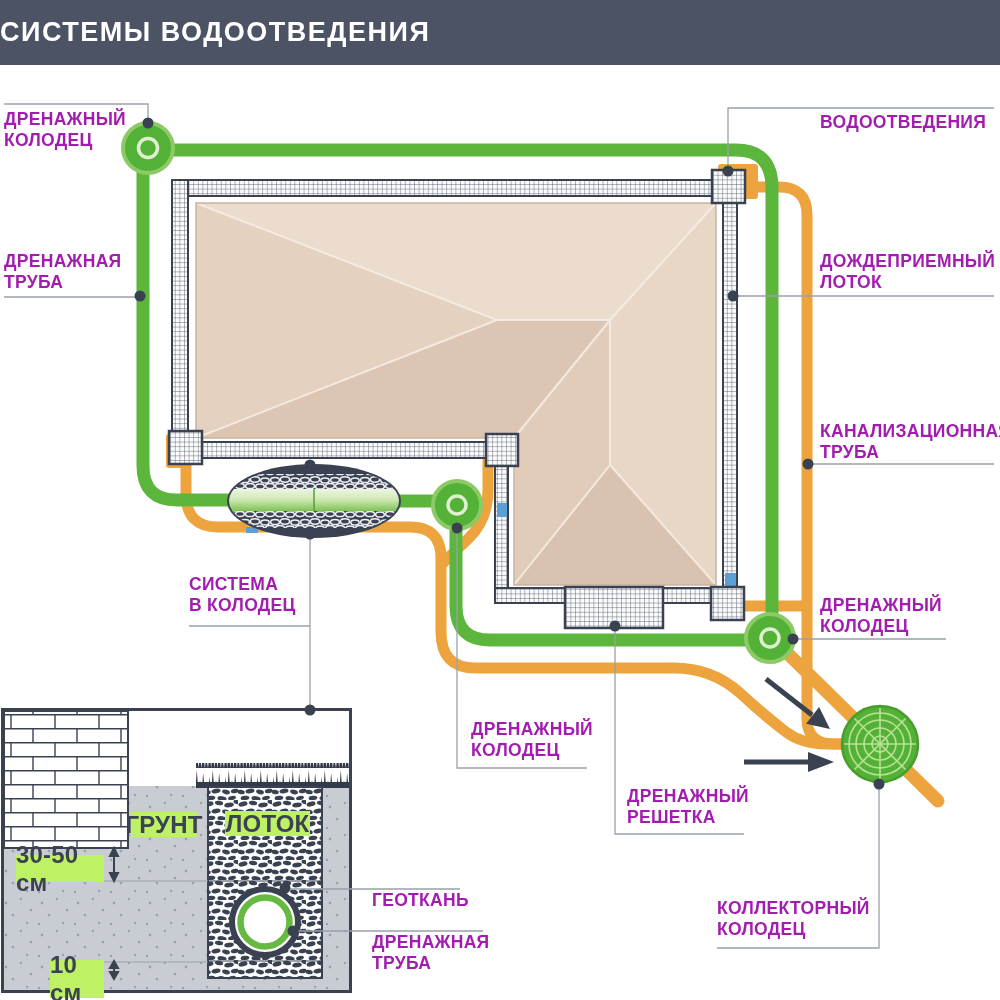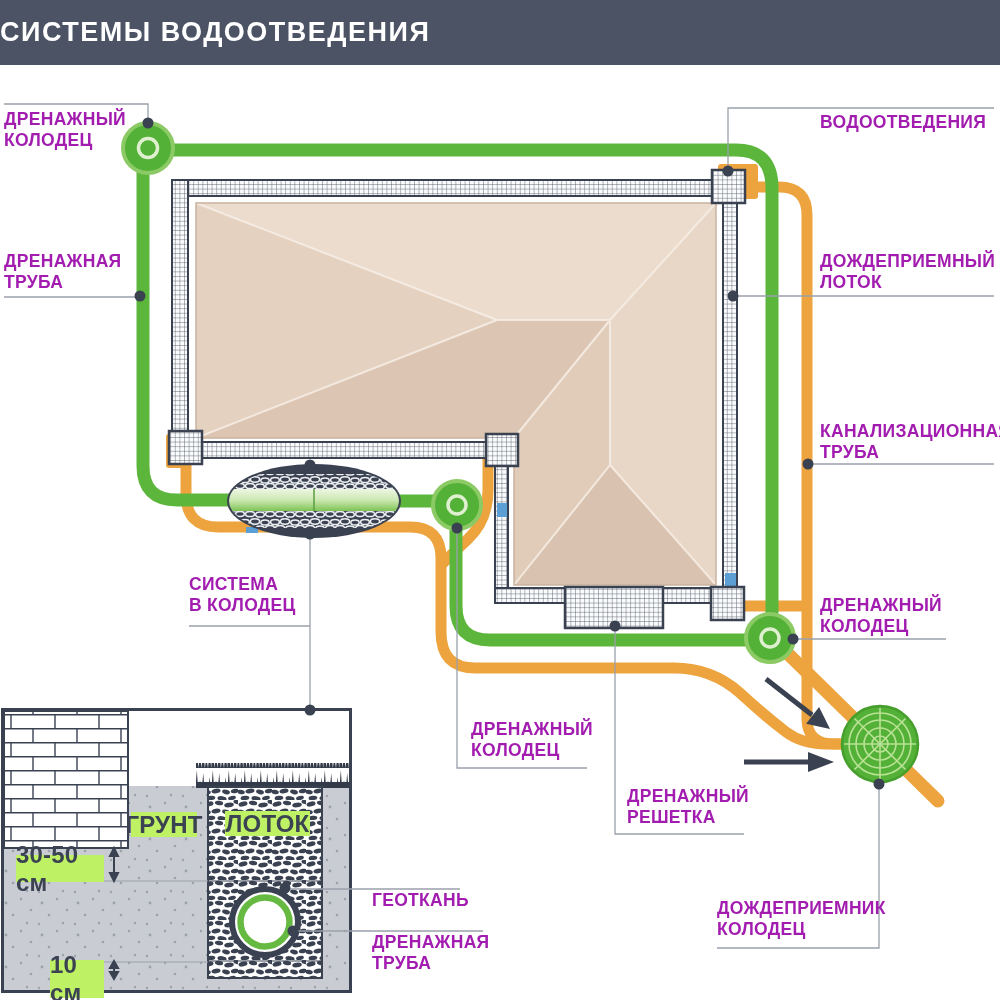--- a/index.html
+++ b/index.html
@@ -260,21 +260,21 @@
   <div class="lbl" style="left:820px;top:421px">КАНАЛИЗАЦИОННАЯ
 ТРУБА</div>
   <div class="lbl" style="left:820px;top:595px">ДРЕНАЖНЫЙ
 КОЛОДЕЦ</div>
   <div class="lbl" style="left:189px;top:574px">СИСТЕМА
 В КОЛОДЕЦ</div>
   <div class="lbl" style="left:471px;top:719px">ДРЕНАЖНЫЙ
 КОЛОДЕЦ</div>
   <div class="lbl" style="left:627px;top:786px">ДРЕНАЖНЫЙ
 РЕШЕТКА</div>
-  <div class="lbl" style="left:717px;top:898px">ДОЖДЕПРИЕМНИК
+  <div class="lbl" style="left:717px;top:898px">КОЛЛЕКТОРНЫЙ
 КОЛОДЕЦ</div>
   <div class="lbl" style="left:372px;top:890px">ГЕОТКАНЬ</div>
   <div class="lbl" style="left:372px;top:932px">ДРЕНАЖНАЯ
 ТРУБА</div>
 
   <div class="box" style="left:131px;top:812px;width:66px;height:25px">ГРУНТ</div>
   <div class="box" style="left:225px;top:811px;width:85px;height:25px">ЛОТОК</div>
   <div class="box" style="left:16px;top:855px;width:88px;height:27px">30-50 см</div>
   <div class="box" style="left:50px;top:960px;width:54px;height:38px">10 см</div>
 

